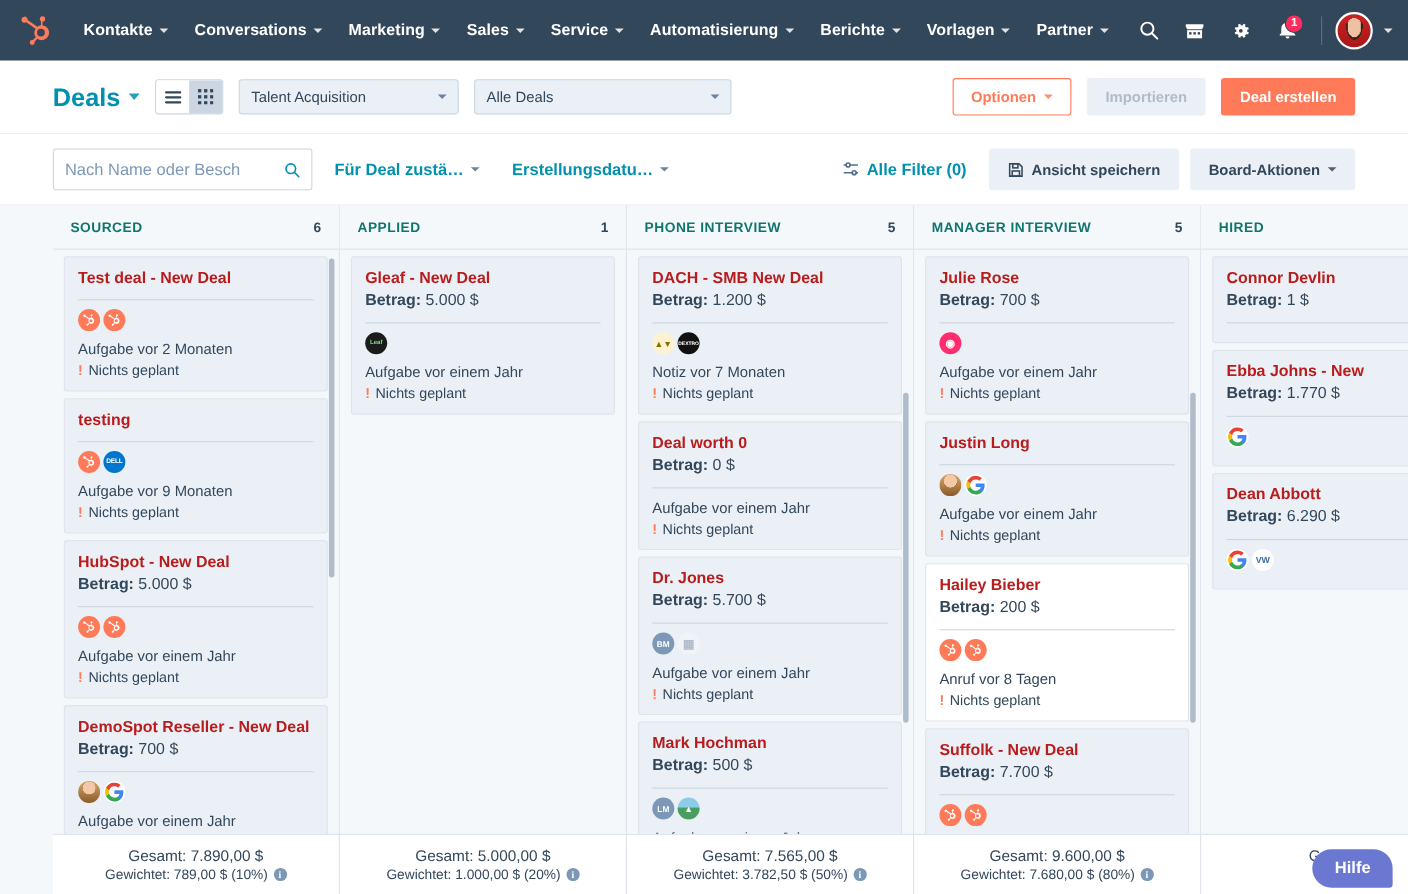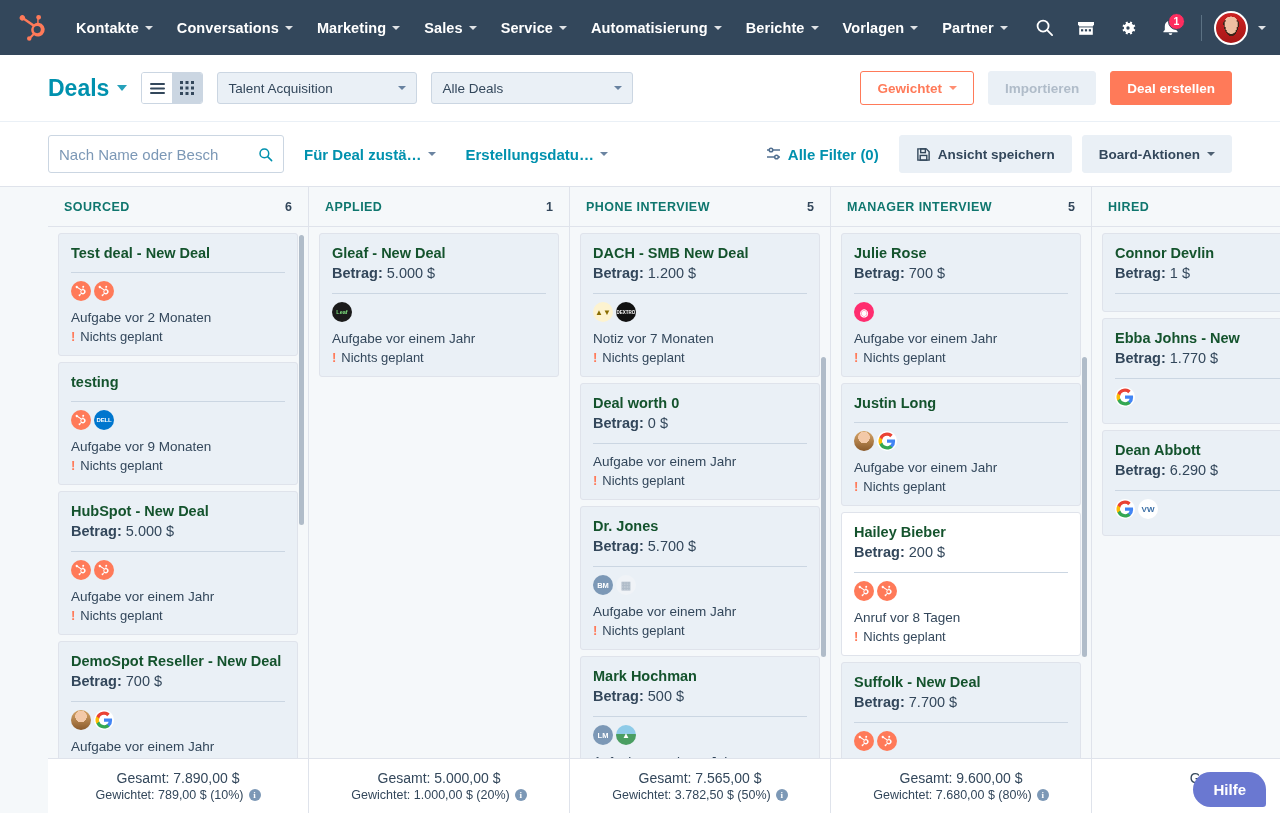--- a/index.html
+++ b/index.html
@@ -61,21 +61,21 @@
     width: 30px; height: 30px; display:flex; align-items:center; justify-content:center;
     background: #fff; cursor: pointer; color:#33475b;
   }
   .view-toggle > div.active { background: #cbd6e2; }
   .select-box {
     height: 32px; min-width: 200px; background: #eaf0f6; border: 1px solid #cbd6e2;
     border-radius: 3px; display: flex; align-items: center; justify-content: space-between;
     padding: 0 10px; font-size: 13.5px; color: #33475b; cursor: pointer;
   }
   .sb-wide { width: 200px; gap: 25px; }
-  .sb-wide2 { width: 202px; }
+  .sb-wide2 { width: 234px; }
   .hdr-spacer { flex: 1; }
   .btn {
     height: 34px; border-radius: 3px; font-size: 13.5px; font-weight: 600;
     display:flex; align-items:center; justify-content:center; gap:7px; padding: 0 16px;
     cursor: pointer; white-space: nowrap;
   }
   .btn-ghost { background:#fff; border:1px solid #ff7a59; color:#ff7a59; }
   .btn-disabled { background:#eaf0f6; border:1px solid #eaf0f6; color:#b0bcc9; cursor:default; }
   .btn-primary { background:#ff7a59; border:1px solid #ff7a59; color:#fff; }
 
@@ -116,21 +116,21 @@
   .col-count { font-size: 12.5px; font-weight: 700; color:#33475b; }
   .col-body {
     flex: 1; overflow: hidden; padding: 6px 10px 0 10px; position: relative;
   }
   .card {
     background: #eaf0f6; border: 1px solid #dfe3eb; border-radius: 3px;
     padding: 10px 12px 9px 12px; margin-bottom: 6px; cursor: pointer;
   }
   .card.hovered { background: #ffffff; }
   .card-title {
-    color: #14532d; font-size: 14.5px; font-weight: 700; line-height: 19px;
+    color: #b91c1c; font-size: 14.5px; font-weight: 700; line-height: 19px;
     white-space: nowrap; overflow: hidden;
   }
   .card-amount { color:#33475b; font-size: 14.5px; line-height: 21px; }
   .card-amount b { font-weight: 700; }
   .card-div { height:1px; background:#cbd6e2; margin: 9px 0 8px 0; }
   .avatars { display:flex; gap: 3px; margin-bottom: 7px; height: 20px; }
   .av { width: 20px; height: 20px; border-radius: 50%; display:flex; align-items:center; justify-content:center;
         font-size: 7.5px; font-weight:700; color:#fff; overflow:hidden; flex:0 0 20px; }
   .av-hs { background:#ff7a59; }
   .av-hs svg { width: 12px; height: 12px; }
@@ -288,21 +288,21 @@
   <div class="select-box sb-wide">
     <span>Talent Acquisition</span>
     <i class="caret-down" style="border-top-color:#516f90"></i>
   </div>
   <div class="select-box sb-wide2">
     <span>Alle Deals</span>
     <i class="caret-down" style="border-top-color:#516f90"></i>
   </div>
   <div class="hdr-spacer"></div>
   <div class="btn btn-ghost">
-    <span>Gewichtet</span>
+    <span>Optionen</span>
     <i class="caret-down"></i>
   </div>
   <div class="btn btn-disabled">
     <span>Importieren</span>
   </div>
   <div class="btn btn-primary">
     <span>Deal erstellen</span>
   </div>
 </div>
 

